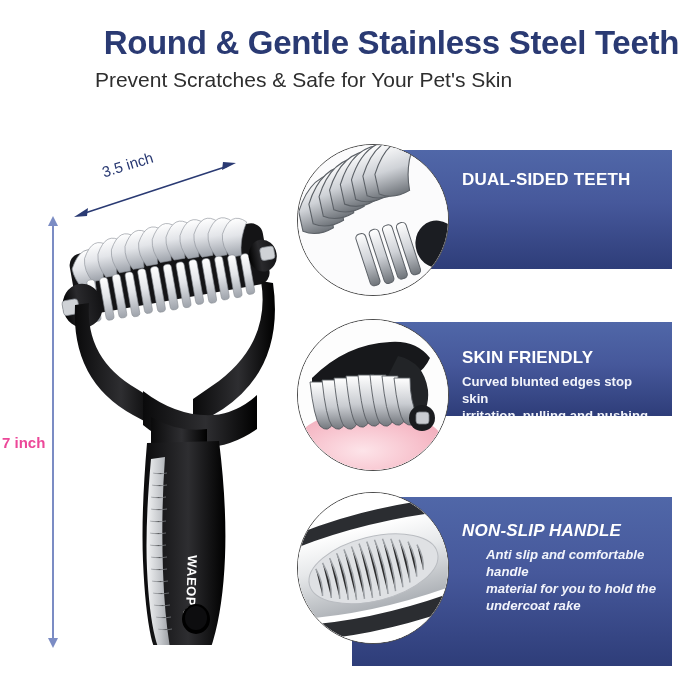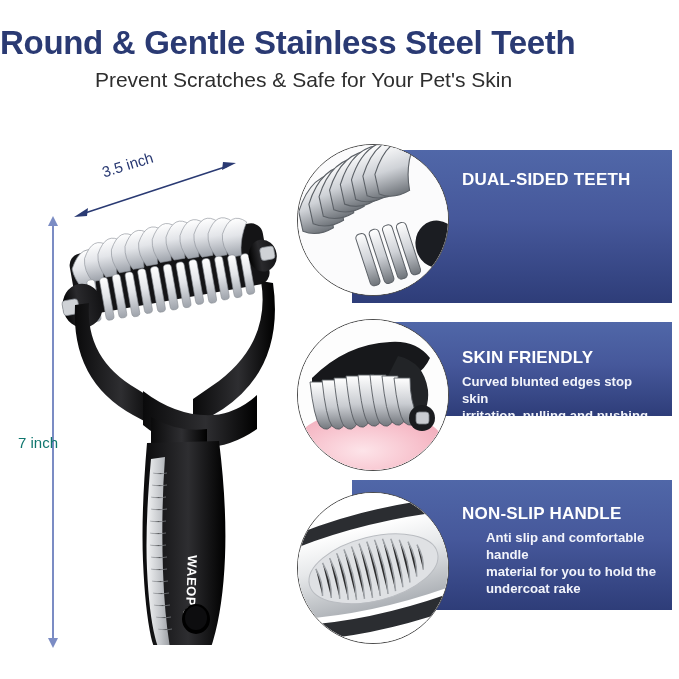--- a/index.html
+++ b/index.html
@@ -8,21 +8,21 @@
     background:#ffffff;
     font-family:"Liberation Sans", sans-serif;
     overflow:hidden;
     position:relative;
   }
   .stage{position:absolute;left:0;top:0;width:679px;height:679px;}
 
   
   .hdr-title{
     position:absolute;left:0;top:24px;width:679px;
-    text-align:left;
+    text-align:right;
     font-size:33px;font-weight:bold;
     color:#2a3a73;
     letter-spacing:-0.3px;
     white-space:nowrap;
   }
   .hdr-sub{
     position:absolute;left:0;top:68px;width:607px;
     text-align:center;
     font-size:21px;font-weight:normal;
     color:#2e2e2e;
@@ -33,45 +33,45 @@
   .product-panel{position:absolute;left:0;top:130px;width:300px;height:549px;}
 
   .dim-v-line{
     position:absolute;left:52px;top:222px;width:2px;height:423px;
     background:#7b8cc4;
   }
   .dim-v-arrow{position:absolute;left:46px;width:14px;height:10px;}
   .dim-v-arrow.top{top:216px;}
   .dim-v-arrow.bot{top:638px;}
   .dim-v-label{
-    position:absolute;left:18px;top:434px;
-    font-size:15px;color:#0f766e;white-space:nowrap;
+    position:absolute;left:2px;top:434px;
+    font-size:15px;color:#ec4899;white-space:nowrap;font-weight:bold;
   }
 
   .dim-h-wrap{
     position:absolute;left:70px;top:158px;width:170px;height:62px;
   }
   .dim-h-label{
     position:absolute;left:30px;top:6px;
     font-size:15px;color:#2a3a73;white-space:nowrap;
     transform:rotate(-17deg);transform-origin:left top;
   }
 
   
   .rake{position:absolute;left:55px;top:185px;width:245px;height:460px;}
 
   
   .card{
     position:absolute;left:352px;width:320px;
     background:linear-gradient(180deg,#5067a8 0%,#46589b 45%,#2e3d79 100%);
     overflow:hidden;
   }
-  .card-1{top:150px;height:153px;}
+  .card-1{top:150px;height:119px;}
   .card-2{top:322px;height:94px;}
-  .card-3{top:480px;height:130px;}
+  .card-3{top:497px;height:169px;font-style:italic;}
 
   .card-inner{position:absolute;left:110px;right:10px;top:0;bottom:0;}
   .card-title{
     position:absolute;left:0;top:0;
     font-size:17px;font-weight:bold;color:#ffffff;
     letter-spacing:0.2px;white-space:nowrap;
   }
   .card-body{
     position:absolute;left:0;right:0;
     font-size:13.2px;font-weight:bold;color:#f2f4fb;

